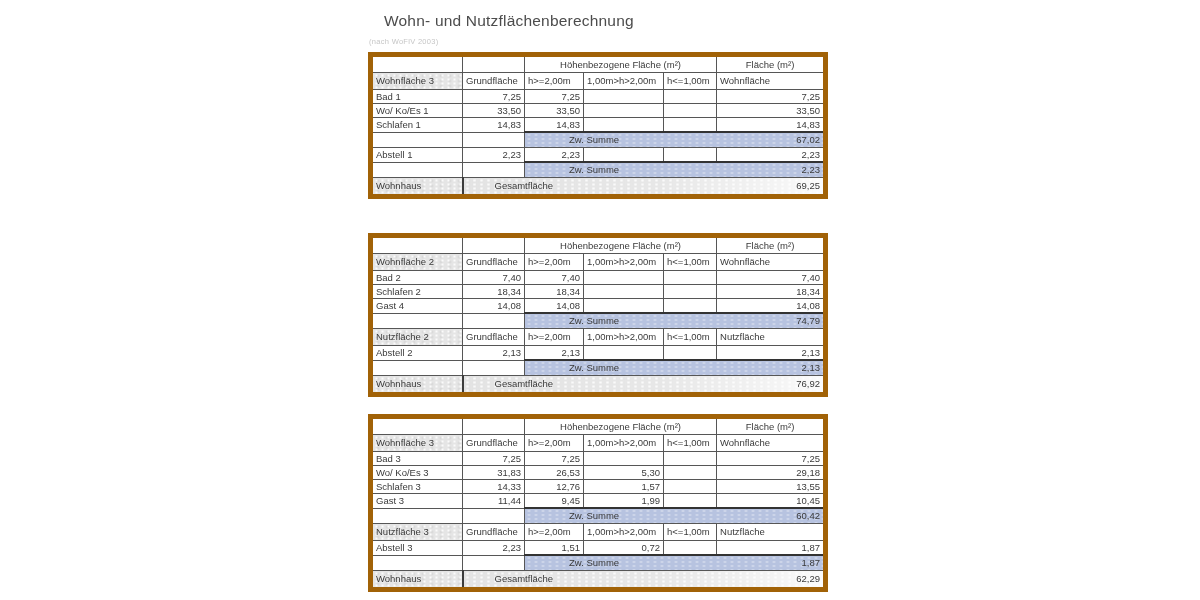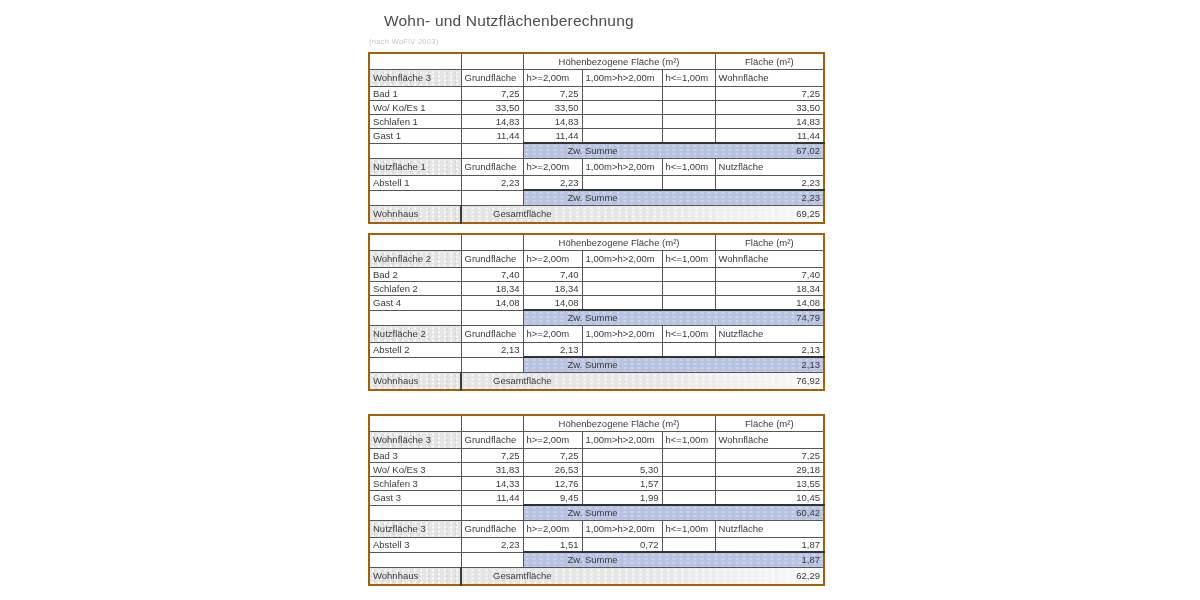--- a/index.html
+++ b/index.html
@@ -7,21 +7,21 @@
     width:1200px;height:600px;background:#ffffff;position:relative;overflow:hidden;
     font-family:"Liberation Sans", sans-serif;
   }
   .doc{position:absolute;left:368px;top:0;width:460px;height:600px;filter:blur(0.3px);}
   .doc-title{position:absolute;top:12px;left:16px;margin:0;font-size:15.5px;font-weight:400;
     color:#4c4c4c;letter-spacing:0.2px;white-space:nowrap;}
   .doc-subtitle{position:absolute;top:37px;left:1px;font-size:7.5px;color:#c6c6c6;letter-spacing:0.3px;}
 
   table.calc{
     position:absolute;left:0;width:455px;border-collapse:collapse;table-layout:fixed;
-    border:2px solid #a16207;font-size:9.5px;color:#3a3a3a;
+    border:5px solid #a16207;font-size:9.5px;color:#3a3a3a;
   }
   #t0{top:52px} #t1{top:233px} #t2{top:414px}
   col.c0{width:92px} col.c1{width:62px} col.c2{width:59px}
   col.c3{width:80px} col.c4{width:53px} col.c5{width:109px}
 
   td{border:1px solid #565656;padding:0 3px;height:13px;line-height:12px;
      overflow:hidden;white-space:nowrap;vertical-align:middle;}
   tr.r-group td{height:15px}
   tr.r-head td{height:16px}
   tr.r-sum td{height:14px}
@@ -104,45 +104,29 @@
           <td class="num">33,50</td>
         </tr>
         <tr>
           <td>Schlafen 1</td>
           <td class="num">14,83</td>
           <td class="num">14,83</td>
           <td class="num"></td>
           <td class="num"></td>
           <td class="num">14,83</td>
         </tr>
-        <tr>
-          <td>Gast 1</td>
-          <td class="num">11,44</td>
-          <td class="num">11,44</td>
-          <td class="num"></td>
-          <td class="num"></td>
-          <td class="num">11,44</td>
-        </tr>
       </tbody>
     <tbody>
       <tr class="r-sum">
         <td></td>
         <td></td>
         <td colspan="4" class="sumcell">
           <span class="sum-label">Zw. Summe</span>
           <span class="sum-val">67,02</span>
         </td>
-      </tr>
-      <tr class="r-head">
-        <td class="sec mottle">Nutzfläche 1</td>
-        <td>Grundfläche</td>
-        <td>h&gt;=2,00m</td>
-        <td>1,00m&gt;h&gt;2,00m</td>
-        <td>h&lt;=1,00m</td>
-        <td>Nutzfläche</td>
       </tr>
     </tbody>
     <tbody>
         <tr>
           <td>Abstell 1</td>
           <td class="num">2,23</td>
           <td class="num">2,23</td>
           <td class="num"></td>
           <td class="num"></td>
           <td class="num">2,23</td>

